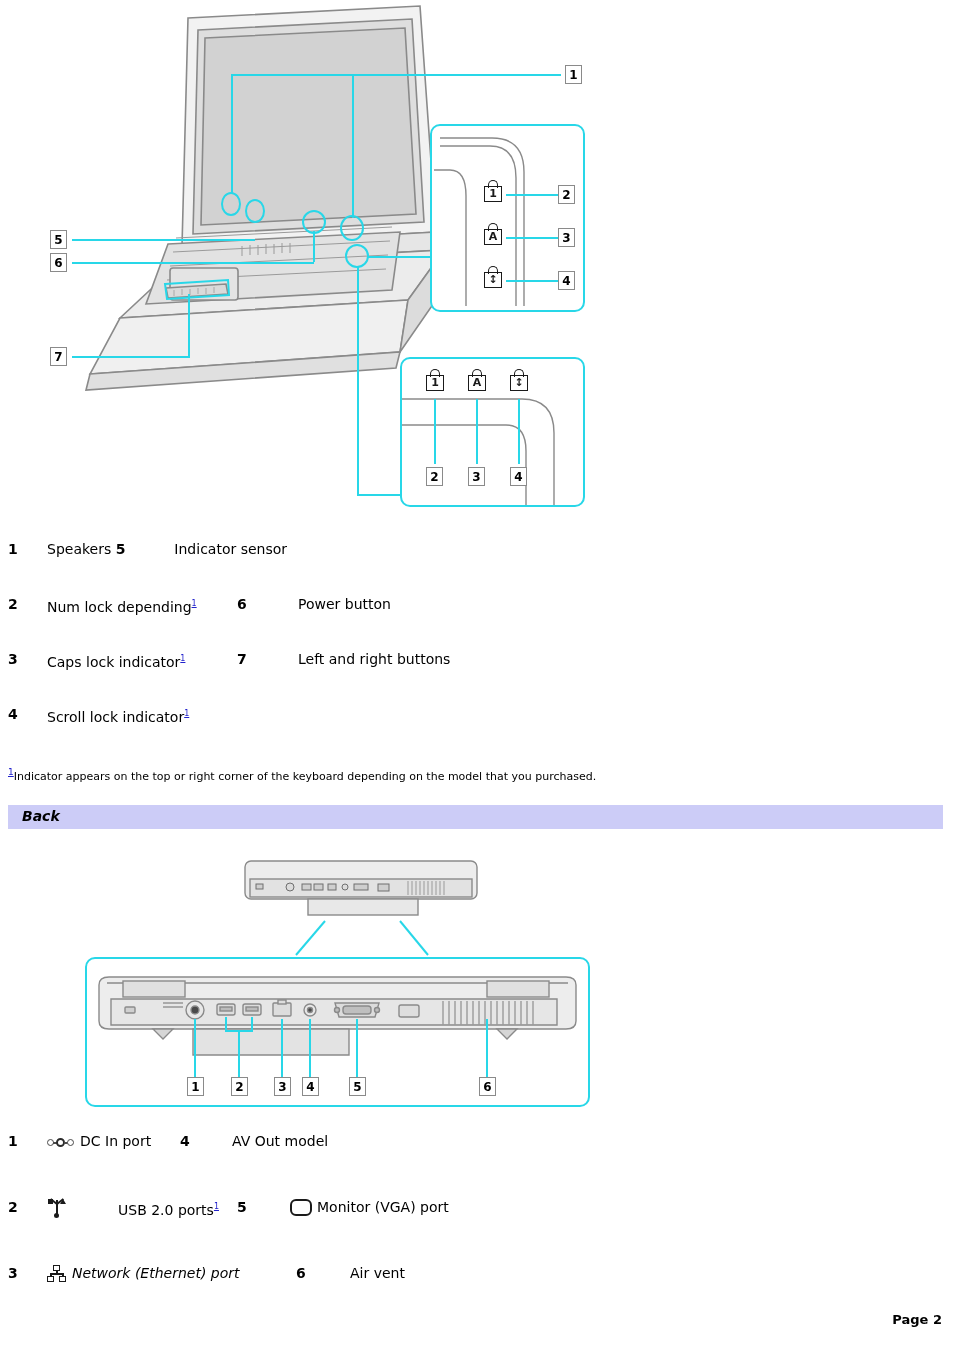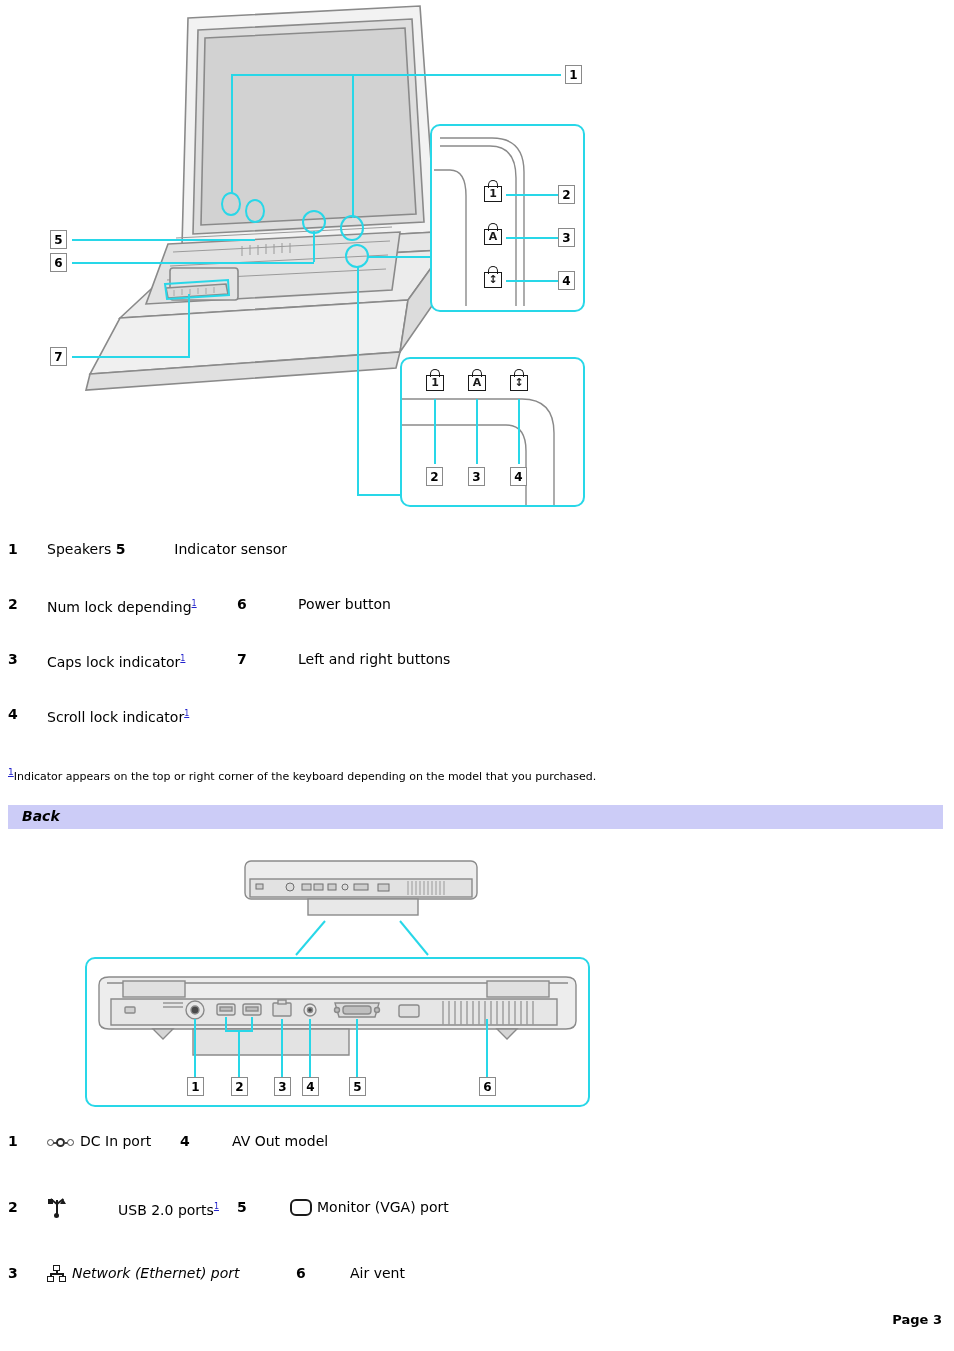--- a/index.html
+++ b/index.html
@@ -553,13 +553,13 @@
         <span class="dR"></span>
       <span class="bx bl"></span>
         <span class="bx br"></span>
     </span>
     <span class="lbl" style="left:72px;font-style:italic;">Network (Ethernet) port</span>
     <span class="num" style="left:296px;">6</span>
     <span class="lbl" style="left:350px;">Air vent</span>
   </div>
 </div>
 
-<div class="page-footer">Page 3</div>
+<div class="page-footer">Page 2</div>
 
 </body></html>

